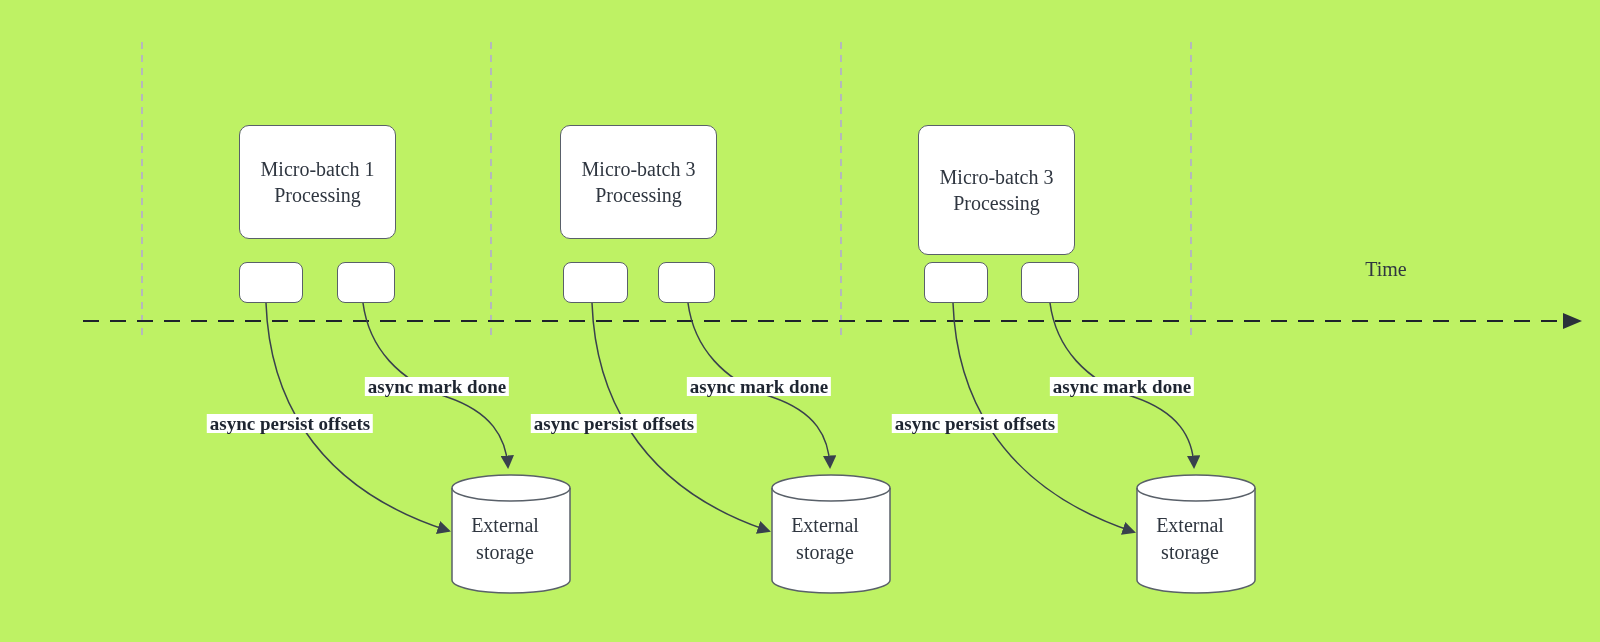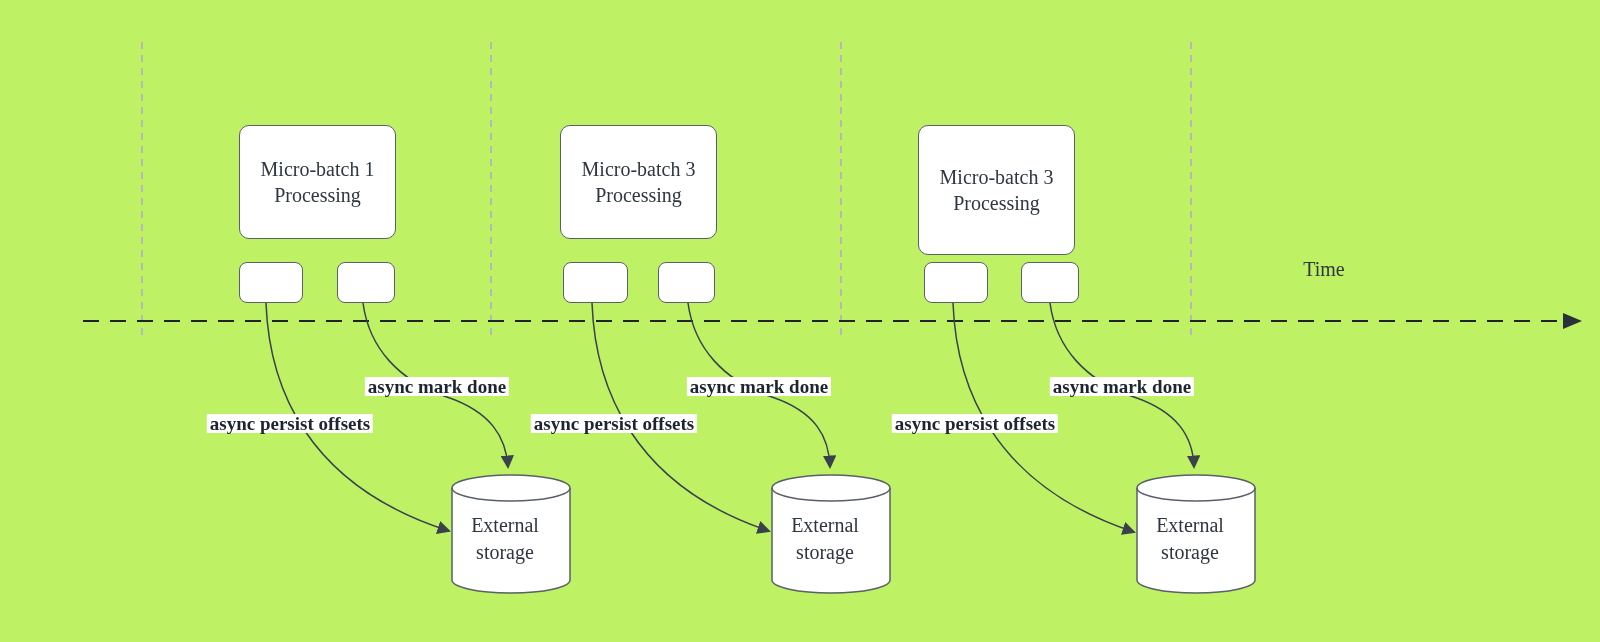--- a/index.html
+++ b/index.html
@@ -107,15 +107,15 @@
   </div>
   <div class="node small-box" style="left:924px; top:262px; width:64px; height:41px;"></div>
   <div class="node small-box" style="left:1021px; top:262px; width:58px; height:41px;"></div>
   <div class="arrow-label" style="left:975px; top:414px;">async persist offsets</div>
   <div class="arrow-label" style="left:1122px; top:377px;">async mark done</div>
   <div class="storage-label" style="left:1137px; top:512px;">
     <div>External</div>
     <div>storage</div>
   </div>
 
-  <div class="time-label" style="left:1324px; top:258px;">Time</div>
+  <div class="time-label" style="left:1386px; top:258px;">Time</div>
 
 </div>
 
 </body></html>

